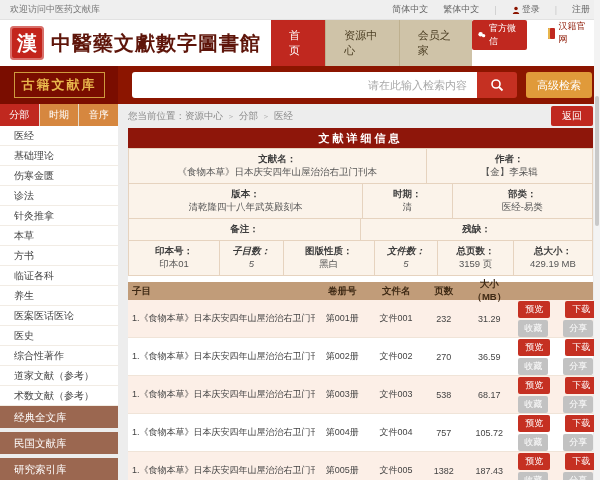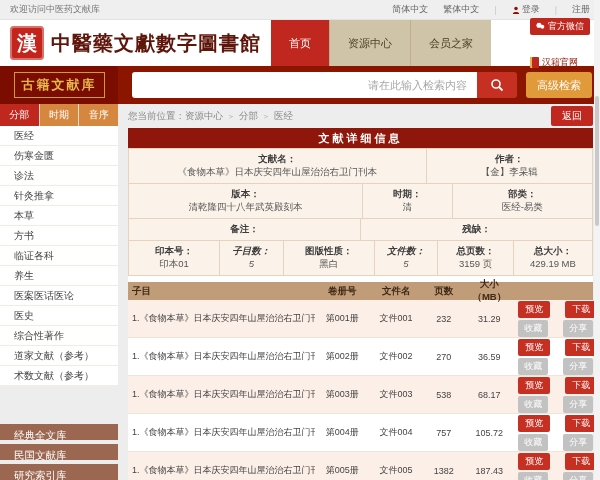--- a/index.html
+++ b/index.html
@@ -22,21 +22,21 @@
           display:flex; align-items:center; justify-content:center;
           font-family:"Liberation Serif","DejaVu Serif",serif; font-size:20px; font-weight:bold;
           box-shadow:inset 0 0 0 2px rgba(255,255,255,.35); }
   .site-title { font-family:"Liberation Serif","DejaVu Serif",serif; font-size:20px;
                 font-weight:bold; color:#5e150a; letter-spacing:1px; white-space:nowrap; }
   .nav { display:flex; margin-left:10px; }
   .nav-item { display:flex; align-items:center; justify-content:center; font-size:11px;
               cursor:pointer; padding:0 18px; }
   .nav-home { background:#c0281f; color:#fff; }
   .nav-tan  { background:#cfc3a8; color:#4a3d22; border-left:1px solid #beb08f; }
-  .header-right { margin-left:auto; display:flex; flex-direction:column; justify-content:center;
+  .header-right { margin-left:auto; display:flex; justify-content:center;
                   align-items:flex-start; gap:21px; padding-right:10px; }
   .wechat-btn { background:#c0281f; color:#fff; font-size:9px; border-radius:2px;
                 padding:2px 6px; display:flex; align-items:center; gap:3px; cursor:pointer; }
   .site-link { color:#8c1500; font-size:9px; display:flex; align-items:center; gap:3px; cursor:pointer; }
   .book-icon { width:9px; height:11px; background:#c0281f; border-radius:1px;
                box-shadow:inset 2px 0 0 #e8b64c; display:inline-block; }
 
   
   .search-row { height:38px; background:#8c1500; display:flex; align-items:center; }
   .library-box { width:118px; height:38px; flex:0 0 118px; background:#7a0d00;
@@ -63,21 +63,21 @@
   .sidebar { width:118px; flex:0 0 118px; display:flex; flex-direction:column; background:#ededed; }
   .side-tabs { display:flex; height:22px; gap:1px; background:#e5dccd; }
   .side-tab { flex:1; display:flex; align-items:center; justify-content:center; color:#fff;
               font-size:10px; cursor:pointer; }
   .side-tab.red { background:#c0281f; }
   .side-tab.orange { background:#d6873f; }
   .side-menu { background:#fff; }
   .menu-item { height:20px; line-height:20px; padding-left:14px; font-size:10px; color:#444;
                border-bottom:1px solid #f2ece4; cursor:pointer; white-space:nowrap; overflow:hidden; }
   .side-libs { margin-top:auto; display:flex; flex-direction:column; gap:4px; }
-  .lib-btn { height:16px; line-height:22px; background:#9b6750; color:#fff; font-size:10.5px;
+  .lib-btn { height:22px; line-height:22px; background:#9b6750; color:#fff; font-size:10.5px;
              padding-left:14px; cursor:pointer; white-space:nowrap; }
 
   
   .main { flex:1; display:flex; flex-direction:column; padding:0 7px 0 10px; min-width:0; }
   .breadcrumb-row { height:24px; display:flex; align-items:center; font-size:9.5px; color:#888; }
   .crumb-link { color:#888; cursor:pointer; }
   .crumb-sep { margin:0 4px; color:#aaa; font-size:8px; }
   .back-btn { margin-left:auto; background:#c0281f; color:#fff; border:none; border-radius:2px;
               font-size:10px; padding:3px 11px; cursor:pointer; font-family:inherit; }
   .panel { background:#fff; flex:1; min-height:0; }
@@ -190,20 +190,21 @@
   <div class="body-row">
 
     <div class="sidebar">
       <div class="side-tabs">
         <div class="side-tab red">分部</div>
         <div class="side-tab orange">时期</div>
         <div class="side-tab orange">音序</div>
       </div>
       <div class="side-menu">
         <div class="menu-item">医经</div>
+        <div class="menu-item">基础理论</div>
         <div class="menu-item">伤寒金匮</div>
         <div class="menu-item">诊法</div>
         <div class="menu-item">针灸推拿</div>
         <div class="menu-item">本草</div>
         <div class="menu-item">方书</div>
         <div class="menu-item">临证各科</div>
         <div class="menu-item">养生</div>
         <div class="menu-item">医案医话医论</div>
         <div class="menu-item">医史</div>
         <div class="menu-item">综合性著作</div>

